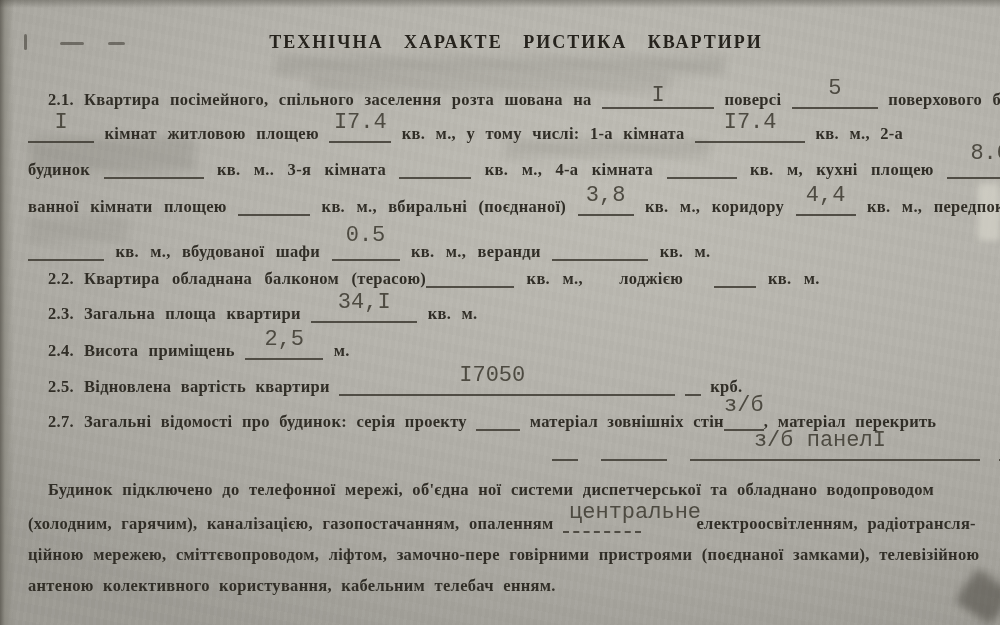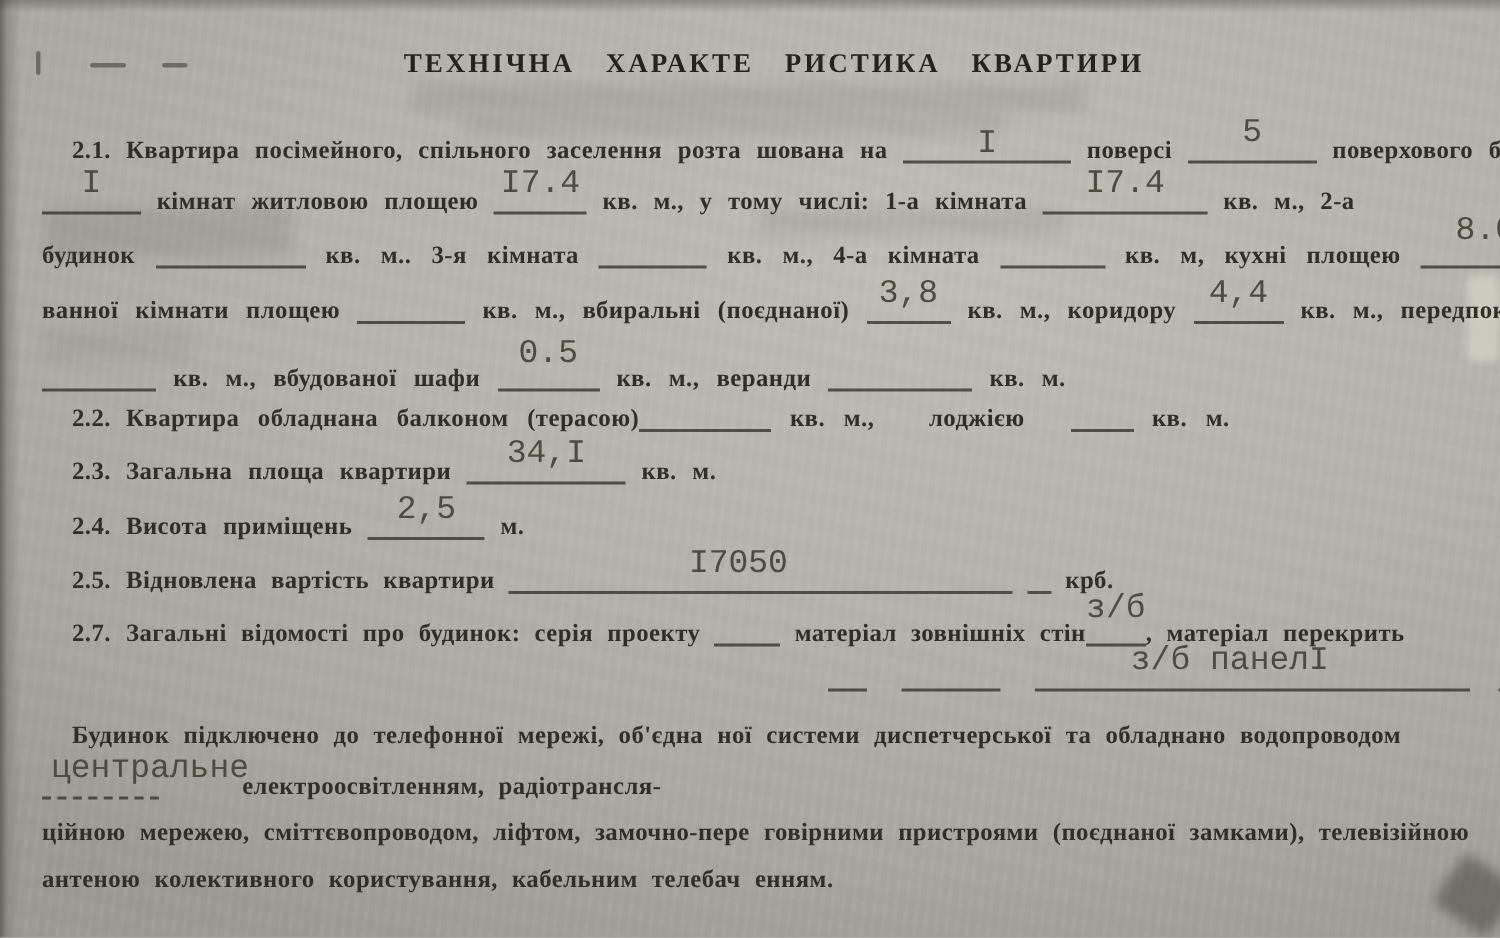--- a/index.html
+++ b/index.html
@@ -170,20 +170,21 @@
   <span class="dash" style="width:26px"></span>
   <span class="dash" style="width:66px;margin-left:14px"></span>
   <span class="b" style="width:290px;margin-left:14px"><span class="val raise val-left2" style="left:64px">з/б  панелІ</span></span>
   <span class="dash" style="width:22px;margin-left:10px"></span>
 </div>
 
 <div class="line" style="left:48px;top:480px;word-spacing:5px;">
   <span>Будинок підключено до телефонної мережі, об'єдна ної системи диспетчерської та обладнано водопроводом</span>
 </div>
 <div class="line" style="left:28px;top:512px;word-spacing:5px;">
+  <span>(холодним, гарячим), каналізацією, газопостачанням, опаленням</span>
   <span class="b" style="width:78px;border-bottom-style:dashed"><span class="val raise val-left">центральне</span></span>
   <span style="margin-left:46px">електроосвітленням, радіотрансля-</span>
 </div>
 <div class="line" style="left:28px;top:545px;word-spacing:5px;">
   <span>ційною мережею, сміттєвопроводом, ліфтом, замочно-пере говірними пристроями (поєднаної замками), телевізійною</span>
 </div>
 <div class="line" style="left:28px;top:576px;word-spacing:5px;">
   <span>антеною колективного користування, кабельним телебач енням.</span>
 </div>
 

